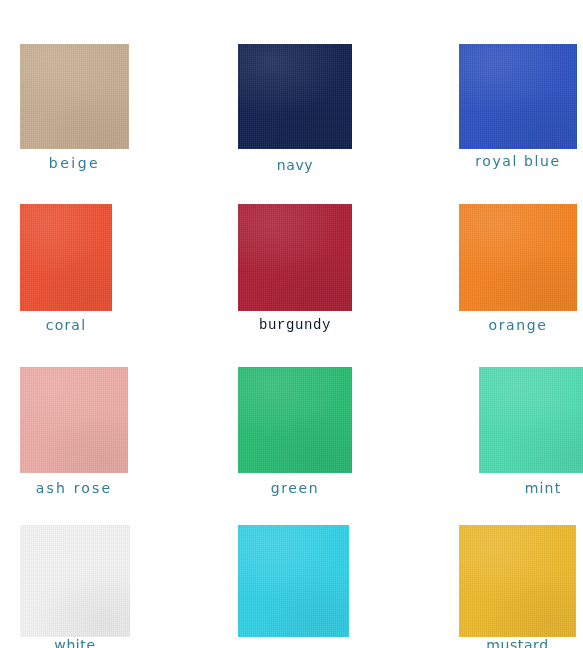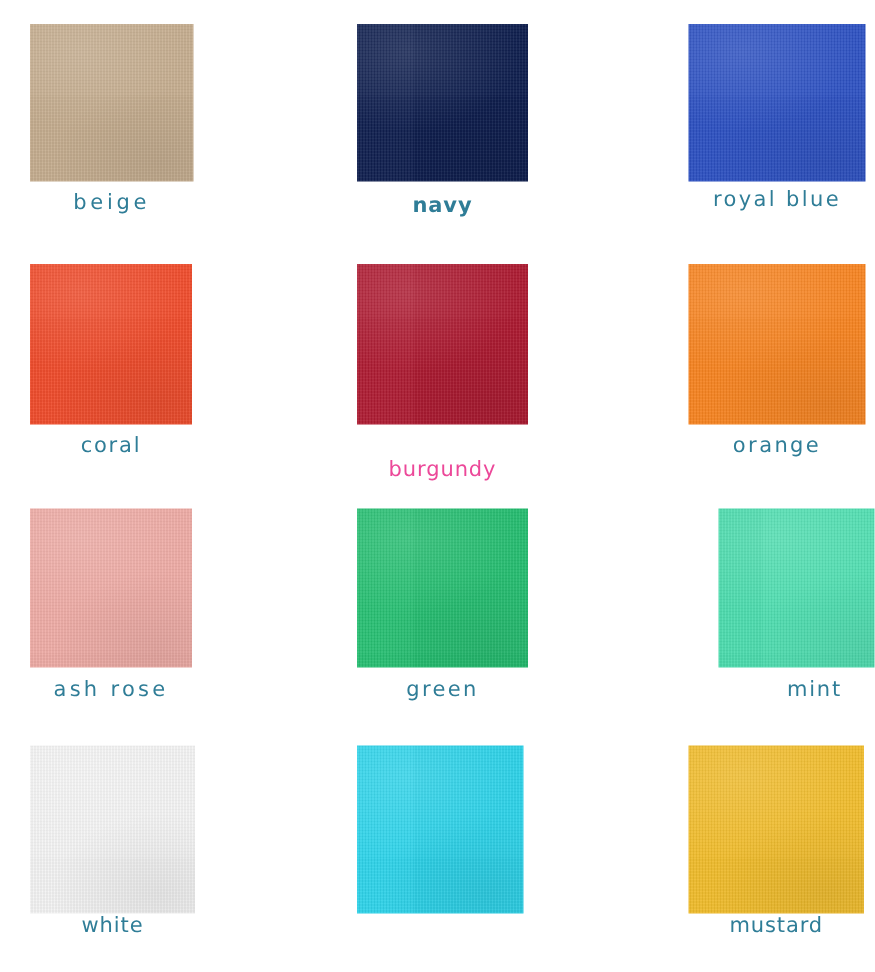--- a/index.html
+++ b/index.html
@@ -17,20 +17,21 @@
 
   #swatch-grid {
     position: relative;
     width: 583px;
     height: 648px;
   }
 
   .swatch-cell {
     position: absolute;
     box-sizing: border-box;
+    margin-top: 28px;
   }
 
   .swatch-chip {
     position: relative;
     width: 100%;
     height: 100%;
     box-sizing: border-box;
     overflow: hidden;
   }
 
@@ -82,33 +83,33 @@
 </head>
 <body>
 
 <div id="swatch-grid" style="background: rgb(255, 255, 255);">
     <div class="swatch-cell" style="left: 20px; top: 16px; width: 109px; height: 105px;">
       <div class="swatch-chip" title="beige" style="background: rgb(198, 174, 144);"></div>
       <div class="swatch-label" style="top: 112px; letter-spacing: 2.5px; color: rgb(47, 125, 151);">beige</div>
     </div>
     <div class="swatch-cell" style="left: 238px; top: 16px; width: 114px; height: 105px;">
       <div class="swatch-chip" title="navy" style="background: rgb(14, 30, 78);"></div>
-      <div class="swatch-label" style="top: 114px; letter-spacing: 0.6px; color: rgb(47, 125, 151); font-weight: bold;">navy</div>
+      <div class="swatch-label" style="top: 114px; letter-spacing: 0.6px; color: rgb(47, 125, 151);">navy</div>
     </div>
     <div class="swatch-cell" style="left: 459px; top: 16px; width: 118px; height: 105px; text-decoration: underline;">
       <div class="swatch-chip" title="royal blue" style="background: rgb(43, 79, 192);"></div>
       <div class="swatch-label" style="top: 110px; letter-spacing: 1.6px; color: rgb(47, 125, 151);">royal blue</div>
     </div>
-    <div class="swatch-cell" style="left: 20px; top: 176px; width: 108px; height: 107px;">
+    <div class="swatch-cell" style="left: 20px; top: 176px; width: 92px; height: 107px;">
       <div class="swatch-chip" title="coral" style="background: rgb(240, 78, 46);"></div>
       <div class="swatch-label" style="top: 114px; letter-spacing: 1.2px; color: rgb(47, 125, 151);">coral</div>
     </div>
     <div class="swatch-cell" style="left: 238px; top: 176px; width: 114px; height: 107px;">
       <div class="swatch-chip" title="burgundy" style="background: rgb(173, 27, 50);"></div>
-      <div class="swatch-label" style="top: 130px; letter-spacing: 0.6px; color: #ec4899;">burgundy</div>
+      <div class="swatch-label" style="top: 114px; letter-spacing: 0.6px; color: #0f172a; font-family: Liberation Mono, monospace;">burgundy</div>
     </div>
     <div class="swatch-cell" style="left: 459px; top: 176px; width: 118px; height: 107px;">
       <div class="swatch-chip" title="orange" style="background: rgb(245, 130, 31);"></div>
       <div class="swatch-label" style="top: 114px; letter-spacing: 1.6px; color: rgb(47, 125, 151);">orange</div>
     </div>
     <div class="swatch-cell" style="left: 20px; top: 339px; width: 108px; height: 106px;">
       <div class="swatch-chip" title="ash rose" style="background: rgb(238, 172, 166);"></div>
       <div class="swatch-label" style="top: 114px; letter-spacing: 2.2px; color: rgb(47, 125, 151);">ash rose</div>
     </div>
     <div class="swatch-cell" style="left: 238px; top: 339px; width: 114px; height: 106px;">

